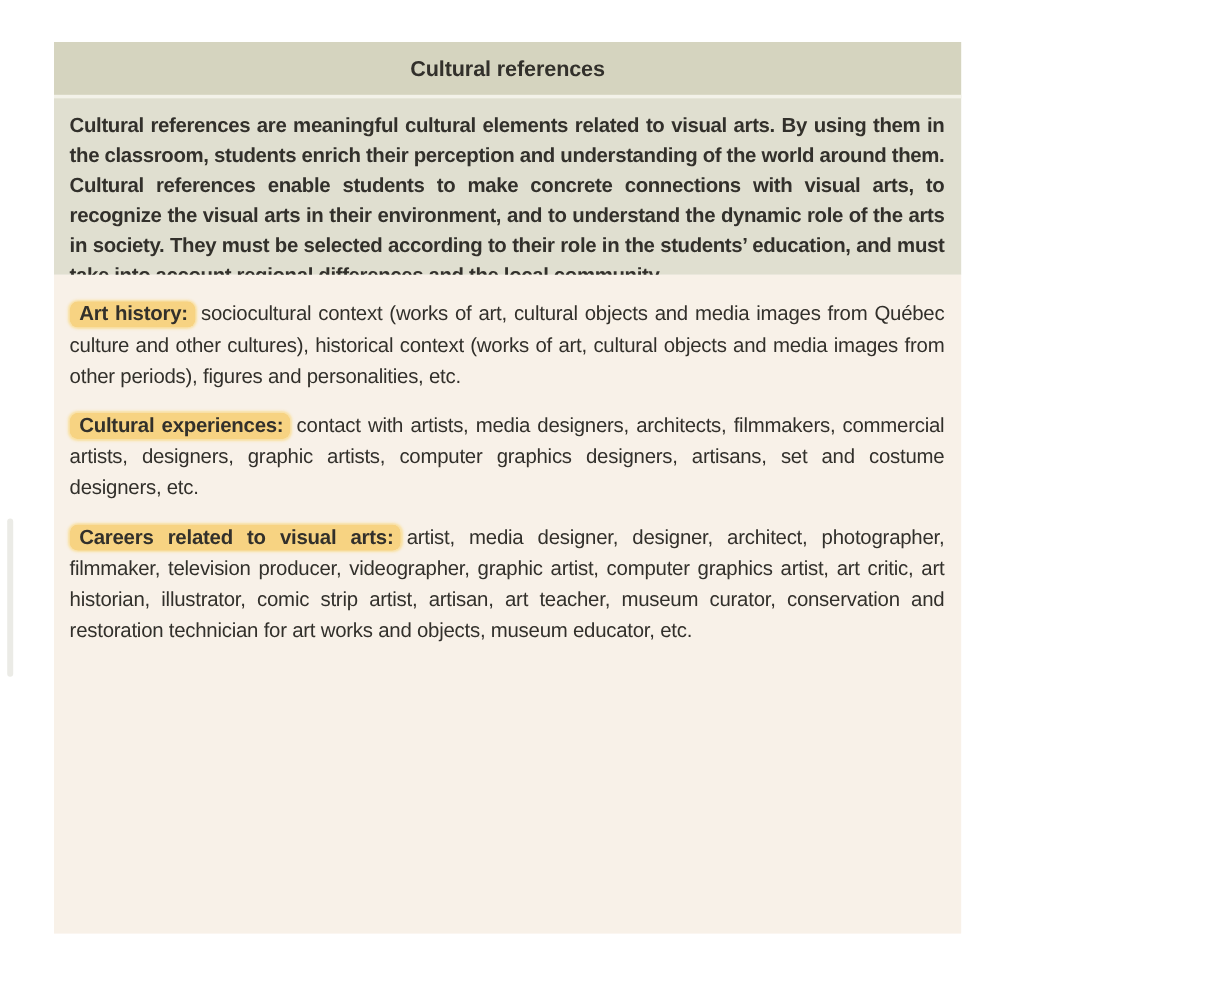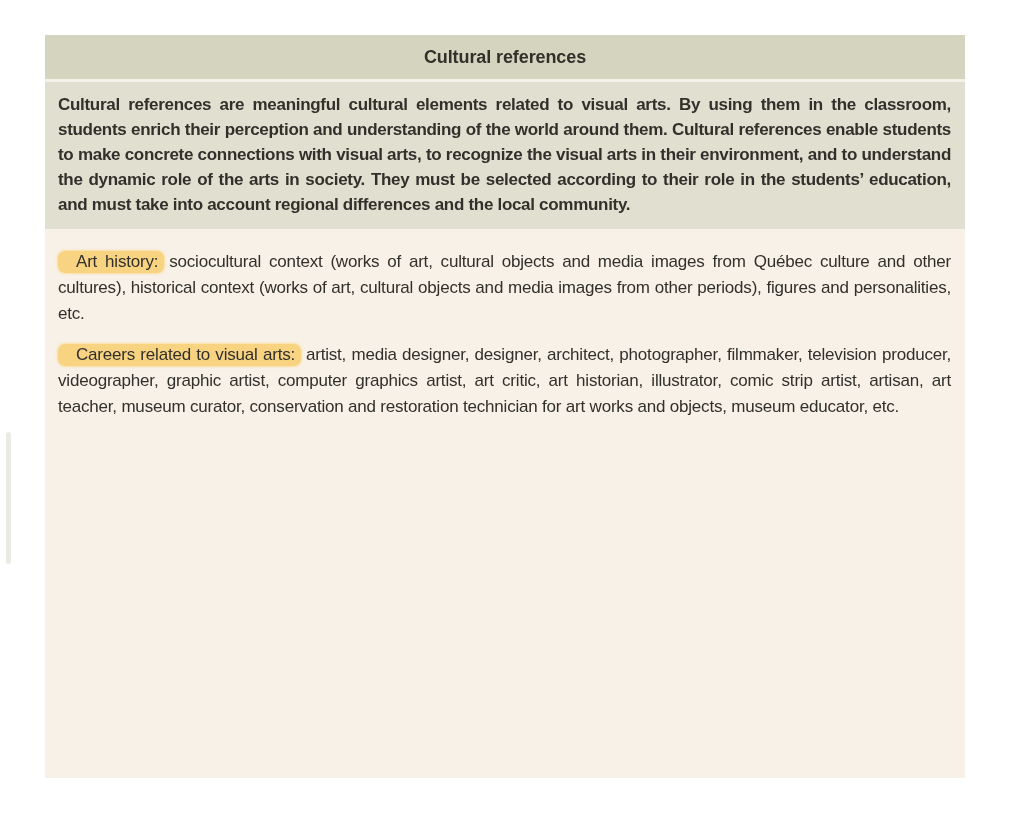--- a/index.html
+++ b/index.html
@@ -21,21 +21,21 @@
     top: 432px;
     width: 5px;
     height: 132px;
     background: #ebebe6;
     border-radius: 3px;
   }
   .panel {
     position: absolute;
     left: 45px;
     top: 35px;
-    width: 920px;
+    width: 756px;
     height: 743px;
   }
   .panel-header {
     box-sizing: border-box;
     height: 47px;
     background: var(--header-bg, #d5d4bf);
     border-bottom: 3px solid #f3f2e9;
     display: flex;
     align-items: center;
     justify-content: center;
@@ -66,24 +66,24 @@
     font-size: 17px;
     line-height: 26px;
     letter-spacing: -0.2px;
     text-align: justify;
     overflow: hidden;
   }
   .ref-item {
     margin: 0 0 15px 0;
   }
   .hl {
-    font-weight: 400;
+    font-weight: 700;
     background: var(--highlight, #f7d382);
     border-radius: 7px;
-    padding: 1px 6px 2px 18px;
+    padding: 1px 6px 2px 8px;
     margin-right: 5px;
     box-shadow: 0 0 2px 1px rgba(250, 222, 150, 0.9);
     box-decoration-break: clone;
     -webkit-box-decoration-break: clone;
   }
   .it {
     font-style: italic;
   }
 </style>
 </head>
@@ -96,20 +96,21 @@
   <div class="panel-header">
     <h1 class="panel-title">Cultural references</h1>
   </div>
 
   <div class="intro">Cultural references are meaningful cultural elements related to visual arts. By using them in the classroom, students enrich their perception and understanding of the world around them. Cultural references enable students to make concrete connections with visual arts, to recognize the visual arts in their environment, and to understand the dynamic role of the arts in society. They must be selected according to their role in the students’ education, and must take into account regional differences and the local community.</div>
 
   <div class="panel-body">
 
     <p class="ref-item"><span class="hl">Art history:</span><span>sociocultural context (works of art, cultural objects and media images from Québec culture and other cultures), historical context (works of art, cultural objects and media images from other periods), figures and personalities, etc.</span></p>
 
+    <p class="ref-item"><span class="hl">Cultural experiences:</span><span>contact with artists, media designers, architects, filmmakers, commercial artists, designers, graphic artists, computer graphics designers, artisans, set and costume designers, etc.</span></p>
 
 
 
 
     <p class="ref-item"><span class="hl">Careers related to visual arts:</span><span>artist, media designer, designer, architect, photographer, filmmaker, television producer, videographer, graphic artist, computer graphics artist, art critic, art historian, illustrator, comic strip artist, artisan, art teacher, museum curator, conservation and restoration technician for art works and objects, museum educator, etc.</span></p>
 
 
 
   </div>
 </div>

